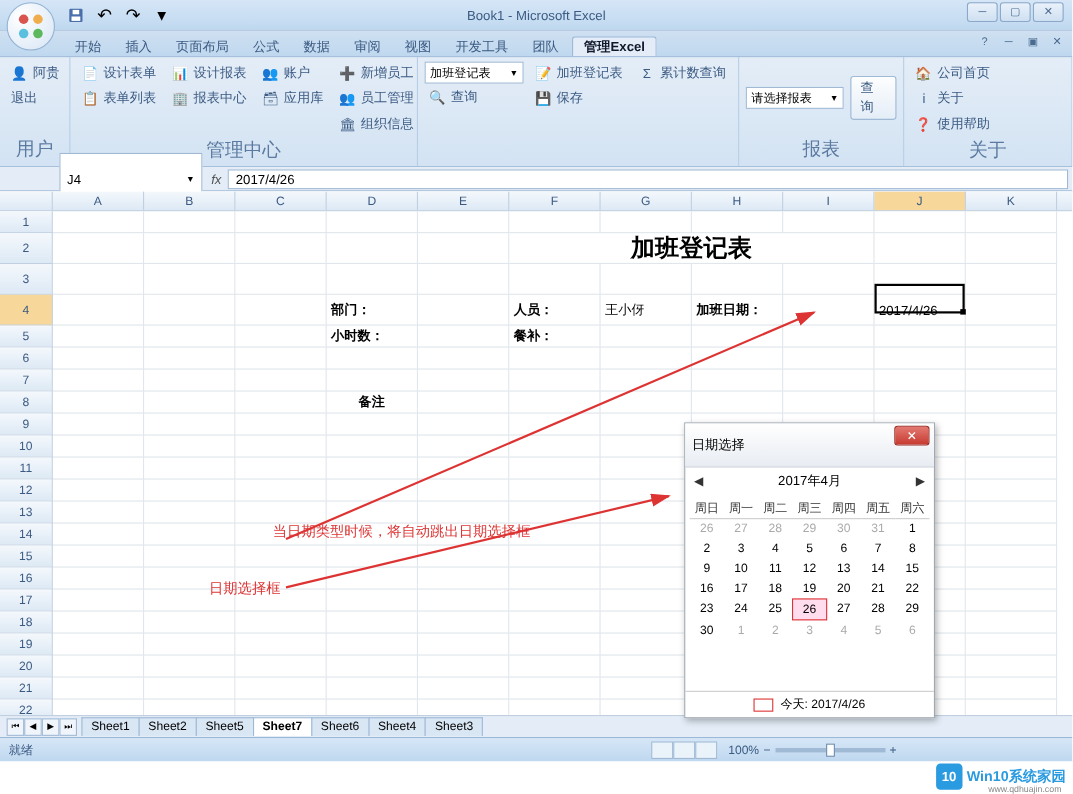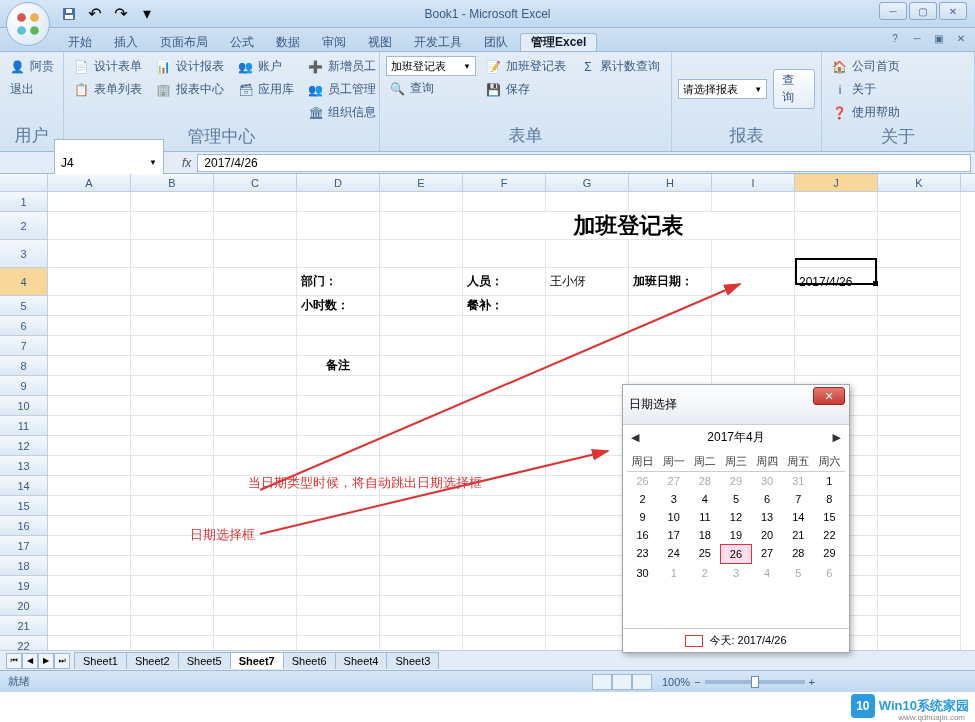--- a/index.html
+++ b/index.html
@@ -29,21 +29,21 @@
 .ribbon-items { display: flex; gap: 6px; flex: 1; }
 .ribbon-col { display: flex; flex-direction: column; gap: 2px; }
 .ribbon-btn { display: flex; align-items: center; gap: 4px; font-size: 12px; color: #3b5a82; padding: 2px 4px; white-space: nowrap; cursor: pointer; }
 .ribbon-icon { width: 16px; height: 16px; display: inline-flex; align-items: center; justify-content: center; font-size: 12px; }
 .ribbon-combo { width: 90px; height: 20px; border: 1px solid #a0bad6; background: #fff; display: flex; align-items: center; padding: 0 4px; font-size: 11px; justify-content: space-between; }
 .ribbon-combo span.arrow { font-size: 8px; }
 .ribbon-btn-box { border: 1px solid #a0bad6; padding: 2px 8px; background: linear-gradient(#fdfefe,#e4edf7); border-radius: 3px; font-size: 12px; color: #3b5a82; cursor: pointer; }
 
 
 .formula-row { height: 22px; background: #e4edf7; border-bottom: 1px solid #9db9d8; display: flex; align-items: center; }
-.name-box { width: 110px; border: 1px solid #a0bad6; background: #fff; margin: 0 12px 0 54px; font-size: 12px; padding: 16px 6px; display: flex; justify-content: space-between; align-items: center; }
+.name-box { width: 130px; border: 1px solid #a0bad6; background: #fff; margin: 0 2px 0 54px; font-size: 12px; padding: 16px 6px; display: flex; justify-content: space-between; align-items: center; }
 .fx { font-style: italic; font-size: 12px; color: #555; padding: 0 6px; }
 .formula-input { flex: 1; border: 1px solid #a0bad6; background: #fff; font-size: 12px; padding: 1px 6px; height: 18px; margin-right: 4px; }
 
 
 .sheet-area { position: relative; height: 476px; overflow: hidden; background: #fff; }
 .col-headers { display: flex; height: 18px; background: linear-gradient(#f4f8fc,#dde9f5); border-bottom: 1px solid #c0d0e0; }
 .corner { width: 48px; border-right: 1px solid #c0d0e0; }
 .col-h { width: 83px; text-align: center; font-size: 11px; color: #3b5a82; border-right: 1px solid #c0d0e0; line-height: 18px; }
 .col-h.sel { background: #f8d89a; }
 .grid-body { display: flex; }
@@ -238,21 +238,20 @@
             <span>保存</span>
           </div>
       </div>
       <div class="ribbon-col">
         <div class="ribbon-btn">
             <span class="ribbon-icon">Σ</span>
             <span>累计数查询</span>
           </div>
       </div>
     </div>
-    <div class="ribbon-group-label">表单</div>
   </div>
   <div class="ribbon-group" style="width:150px">
     <div class="ribbon-items" style="align-items:center">
       <div class="ribbon-combo">
           <span>请选择报表</span>
           <span class="arrow">▼</span>
         </div>
       <div class="ribbon-btn-box">查询</div>
     </div>
     <div class="ribbon-group-label">报表</div>

